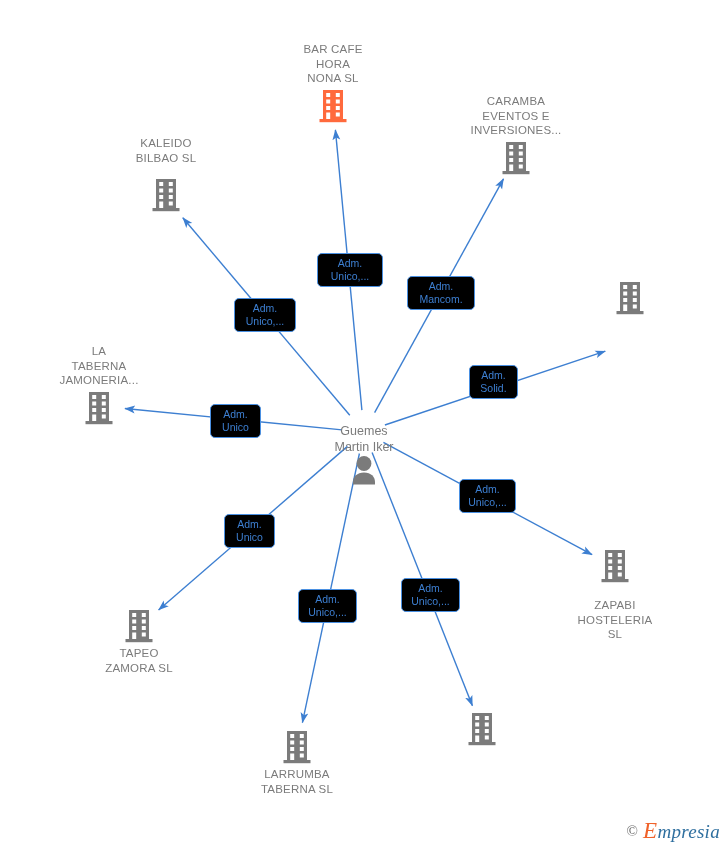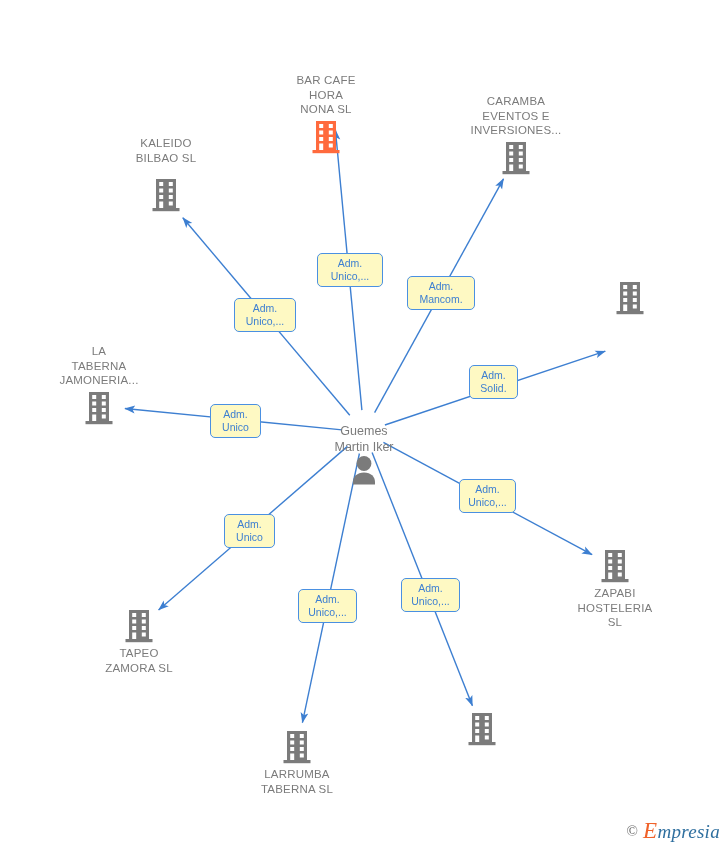--- a/index.html
+++ b/index.html
@@ -57,21 +57,21 @@
     font-size: 12.5px;
     line-height: 15.5px;
     color: #7b7b7b;
     margin-top: 8px;
     white-space: pre-line;
   }
   .rel-box {
     position: absolute;
     border: 1px solid #4a90e2;
     border-radius: 5px;
-    background: #fef9c3;
+    background: #000000;
     color: #3d7fd1;
     font-size: 10.5px;
     line-height: 13px;
     text-align: center;
     padding: 3px 6px 4px 6px;
     white-space: pre-line;
     box-sizing: border-box;
   }
   #watermark {
     position: absolute;
@@ -126,21 +126,21 @@
 
   <div id="nodes">
       <div class="node below" style="left: 364px; top: 416px;">
         <div class="node-icon"><svg width="34" height="30" viewBox="0 0 34 30" aria-hidden="true">
             <circle cx="17" cy="8.5" r="7.4" fill="#7b7b7b"></circle>
             <path d="M17 17.5c-7 0-11 4.3-11 9.6v2.4h22v-2.4c0-5.3-4-9.6-11-9.6z" fill="#7b7b7b"></path>
           </svg></div>
         <div class="person-label">Guemes
 Martin Iker</div>
       </div>
-      <div class="node above" style="left: 326px; top: 42px; margin-top: 31px;">
+      <div class="node above" style="left: 333px; top: 42px;">
         <div class="node-label">BAR CAFE
 HORA
 NONA  SL</div>
         <div class="node-icon"><svg width="30" height="34" viewBox="0 0 30 34" aria-hidden="true">
             <rect x="5" y="1" width="20" height="29" fill="#ff6a3d"></rect>
             <rect x="8.2" y="4" width="4" height="4" fill="#fff"></rect>
             <rect x="17.8" y="4" width="4" height="4" fill="#fff"></rect>
             <rect x="8.2" y="10.5" width="4" height="4" fill="#fff"></rect>
             <rect x="17.8" y="10.5" width="4" height="4" fill="#fff"></rect>
             <rect x="8.2" y="17" width="4" height="4" fill="#fff"></rect>
@@ -207,21 +207,21 @@
             <rect x="17.8" y="4" width="4" height="4" fill="#fff"></rect>
             <rect x="8.2" y="10.5" width="4" height="4" fill="#fff"></rect>
             <rect x="17.8" y="10.5" width="4" height="4" fill="#fff"></rect>
             <rect x="8.2" y="17" width="4" height="4" fill="#fff"></rect>
             <rect x="17.8" y="17" width="4" height="4" fill="#fff"></rect>
             <rect x="8.2" y="23.5" width="4" height="6.5" fill="#fff"></rect>
             <rect x="17.8" y="23.5" width="4" height="4" fill="#fff"></rect>
             <rect x="1.5" y="30" width="27" height="3.2" fill="#7b7b7b"></rect>
           </svg></div>
       </div>
-      <div class="node below" style="left: 615px; top: 549px;">
+      <div class="node below" style="left: 615px; top: 549px; gap: 12px;">
         <div class="node-label">ZAPABI
 HOSTELERIA
 SL</div>
         <div class="node-icon"><svg width="30" height="34" viewBox="0 0 30 34" aria-hidden="true">
             <rect x="5" y="1" width="20" height="29" fill="#7b7b7b"></rect>
             <rect x="8.2" y="4" width="4" height="4" fill="#fff"></rect>
             <rect x="17.8" y="4" width="4" height="4" fill="#fff"></rect>
             <rect x="8.2" y="10.5" width="4" height="4" fill="#fff"></rect>
             <rect x="17.8" y="10.5" width="4" height="4" fill="#fff"></rect>
             <rect x="8.2" y="17" width="4" height="4" fill="#fff"></rect>

